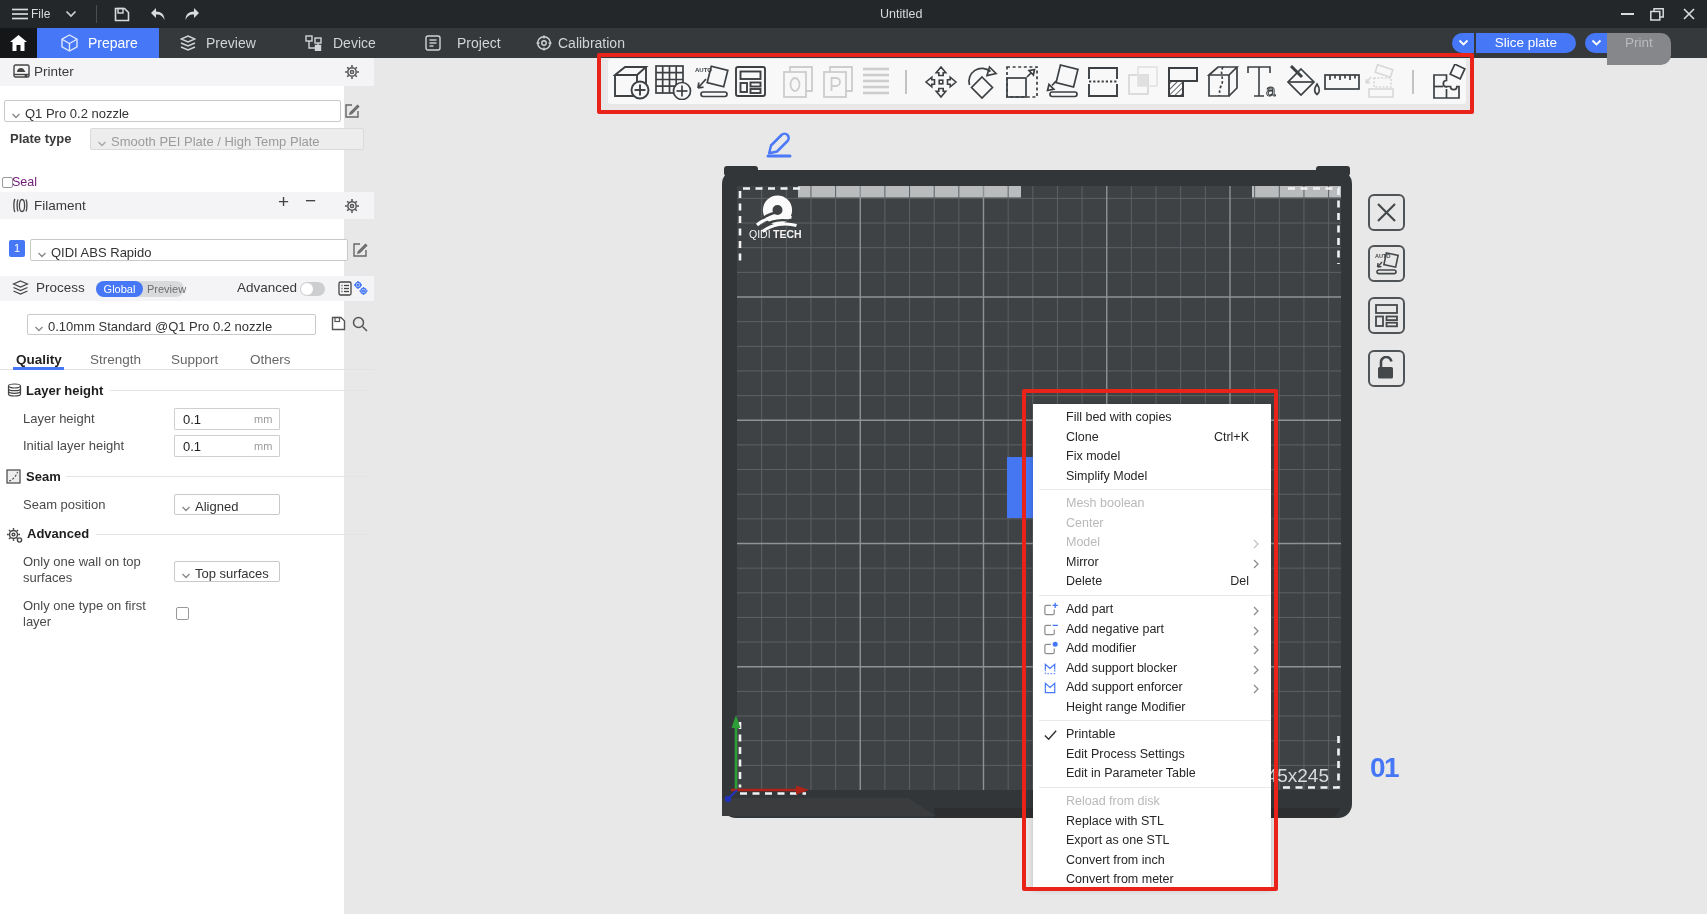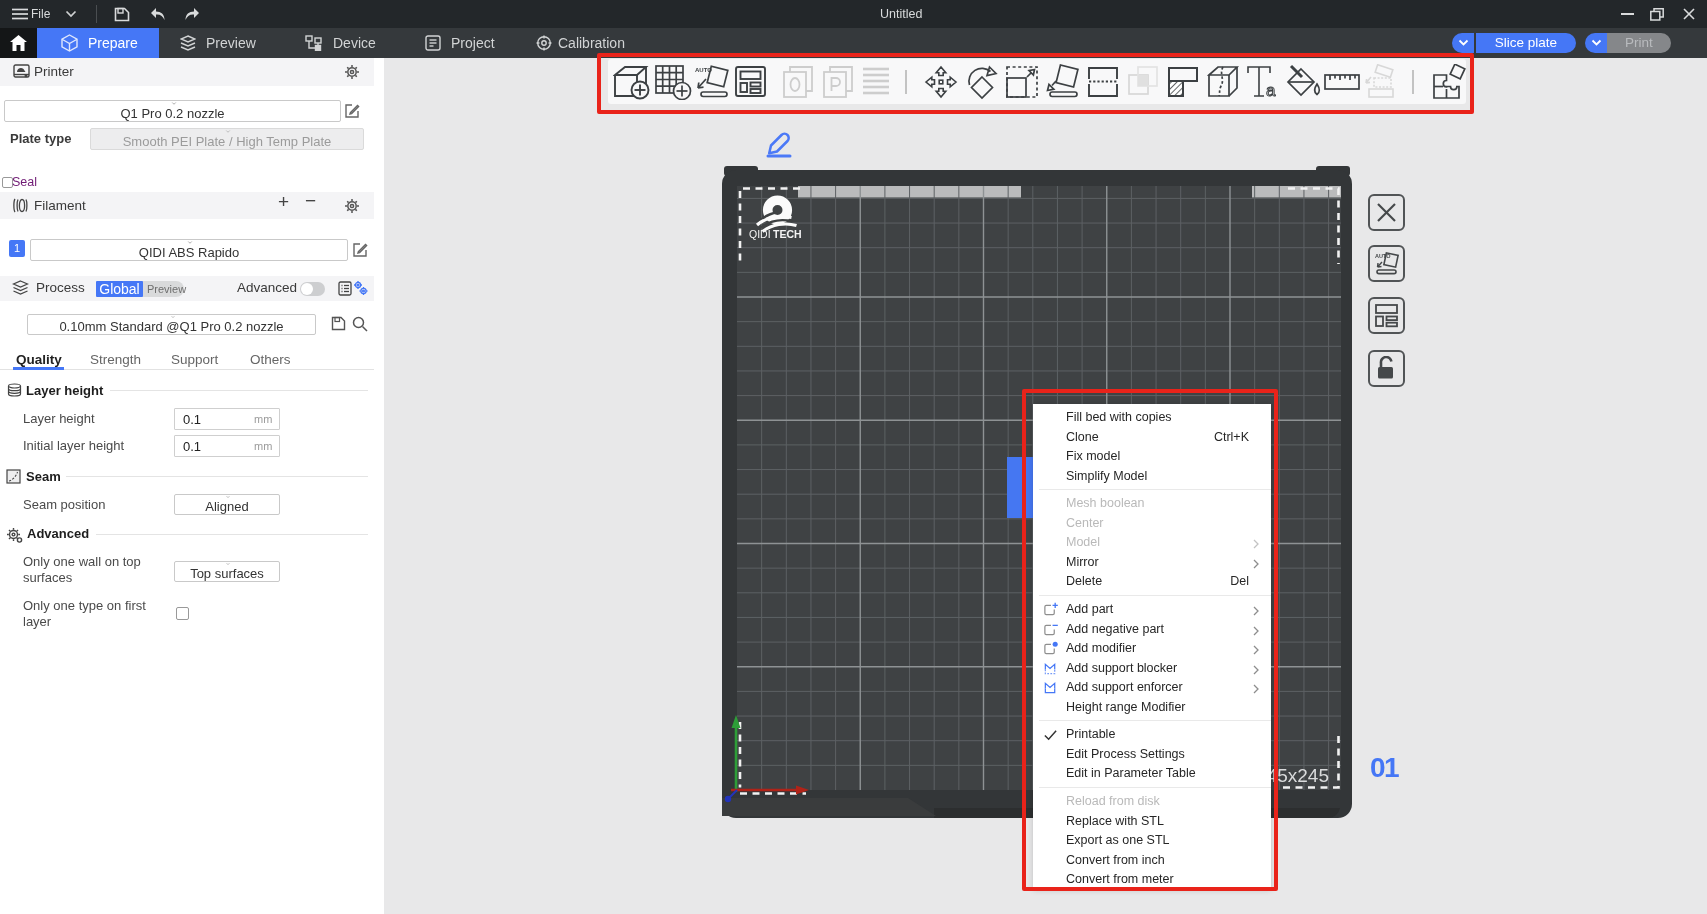--- a/index.html
+++ b/index.html
@@ -11,24 +11,24 @@
 #titlebar { left:0; top:0; width:1707px; height:28px; background:#23272a;padding-left:18px; }
 #titlebar .txt { color:#d9dbdc; font-size:12px; }
 
 
 #tabbar { left:0; top:28px; width:1707px; height:30px; background:#35393c; }
 #homebtn { left:0; top:0; width:37px; height:30px; background:#141617; }
 .tab { position:absolute; top:0; height:30px; display:flex; align-items:center; color:#d2d4d5; font-size:14px; }
 #tab-prepare { left:37px; width:122px; background:#4577f6; color:#fff; }
 
 
-#sidebar { left:0; top:58px; width:384px; height:856px; background:#ffffff; }
+#sidebar { left:0; top:58px; width:344px; height:856px; background:#ffffff; }
 .band { position:absolute; left:0; width:374px; background:#f4f4f6; }
 .bandtitle { font-size:13.5px; color:#3a3a3a; }
-.sel { position:absolute; background:#fff; border:1px solid #c9c9c9; border-radius:2px; font-size:13px; color:#333; display:flex; align-items:center;flex-direction:column; }
+.sel { position:absolute; background:#fff; border:1px solid #c9c9c9; border-radius:2px; font-size:13px; color:#333; display:flex; align-items:flex-end; }
 .chev { display:inline-block; width:10px; height:10px; margin:0 4px 0 6px; }
 .lbl { position:absolute; font-size:13px; color:#4a4a4a; }
 .inp { position:absolute; background:#fff; border:1px solid #cfcfcf; border-radius:1px; font-size:13px; color:#222; }
 .unit { position:absolute; font-size:11px; color:#9b9b9b; }
 .sechead { position:absolute; font-size:13px; font-weight:bold; color:#1d1d1d; }
 .dotline { position:absolute; height:1px; background:#e4e4e4; }
 #toolbar { left:608px; top:59px; width:858px; height:45px; background:#f8f8f9; border-radius:3px; }
 .ticon { position:absolute; top:64px; }
 
 
@@ -125,21 +125,21 @@
   </div>
   <div class="tab" style="left:425px">
     <svg width="16" height="16" viewBox="0 0 16 16">
         <g stroke="#d2d4d5" stroke-width="1.4" fill="none">
           <rect x="1" y="1" width="14" height="14" rx="2"></rect>
           <line x1="4.5" y1="5" x2="11.5" y2="5"></line>
           <line x1="4.5" y1="8" x2="11.5" y2="8"></line>
           <line x1="4.5" y1="11" x2="8.5" y2="11"></line>
         </g>
       </svg>
-    <span style="margin-left:10px">Project</span>
+    <span style="margin-left:16px">Project</span>
   </div>
   <div class="tab" style="left:536px">
     <svg width="16" height="16" viewBox="0 0 16 16">
         <g stroke="#d2d4d5" stroke-width="1.4" fill="none">
           <circle cx="8" cy="8" r="6.3"></circle>
           <circle cx="8" cy="8" r="2.2"></circle>
           <line x1="8" y1="0.5" x2="8" y2="3.5"></line>
           <line x1="8" y1="12.5" x2="8" y2="15.5"></line>
           <line x1="0.5" y1="8" x2="3.5" y2="8"></line>
           <line x1="12.5" y1="8" x2="15.5" y2="8"></line>
@@ -152,21 +152,21 @@
     <svg style="position:absolute;left:6px;top:6px" width="11" height="8" viewBox="0 0 11 8">
         <path d="M1.5 1.5 L5.5 5.5 L9.5 1.5" stroke="#fff" stroke-width="1.8" fill="none"></path>
       </svg>
   </div>
   <div class="abs" style="left:1476px;top:5px;width:100px;height:20px;border-radius:0 10px 10px 0;background:#4577f6;color:#fff;font-size:13.5px;text-align:center;line-height:20px">Slice plate</div>
   <div class="abs" style="left:1585px;top:5px;width:22px;height:20px;border-radius:10px 0 0 10px;background:#4577f6">
     <svg style="position:absolute;left:6px;top:6px" width="11" height="8" viewBox="0 0 11 8">
         <path d="M1.5 1.5 L5.5 5.5 L9.5 1.5" stroke="#fff" stroke-width="1.8" fill="none"></path>
       </svg>
   </div>
-  <div class="abs" style="left:1607px;top:5px;width:64px;height:20px;border-radius:0 10px 10px 0;background:#85878a;color:#b9bbbe;font-size:13.5px;text-align:center;line-height:20px">Print</div>
+  <div class="abs" style="left:1607px;top:5px;width:64px;height:32px;border-radius:0 10px 10px 0;background:#85878a;color:#b9bbbe;font-size:13.5px;text-align:center;line-height:20px">Print</div>
 </div>
 
 <div id="sidebar" class="abs">
 
   <div class="band" style="top:0;height:28px"></div>
   <svg class="abs" style="left:13px;top:6px" width="17" height="16" viewBox="0 0 17 16">
       <g stroke="#444" stroke-width="1.4" fill="none">
         <rect x="1" y="1" width="15" height="12" rx="1.5"></rect>
         <path d="M1 10.5 H16"></path>
         <circle cx="13" cy="11.8" r="0.8" fill="#444"></circle>
@@ -261,21 +261,21 @@
   <div class="band" style="top:218px;height:25px"></div>
   <svg class="abs" style="left:12px;top:222px" width="17" height="16" viewBox="0 0 17 16">
       <g stroke="#444" stroke-width="1.3" fill="none">
         <path d="M8.5 1 L15.5 4 L8.5 7 L1.5 4 Z"></path>
         <path d="M1.5 7.5 L8.5 10.5 L15.5 7.5"></path>
         <path d="M1.5 11 L8.5 14 L15.5 11"></path>
       </g>
     </svg>
   <span class="abs bandtitle" style="left:36px;top:222px">Process</span>
   <div class="abs" style="left:96px;top:223px;width:88px;height:16px;background:#d9dadb;border-radius:8px"></div>
-  <div class="abs" style="left:96px;top:223px;width:47px;height:16px;background:#4577f6;border-radius:1px;color:#fff;font-size:14px;text-align:center;line-height:16px">Global</div>
+  <div class="abs" style="left:96px;top:223px;width:47px;height:16px;background:#4577f6;border-radius:8px;color:#fff;font-size:11px;text-align:center;line-height:16px">Global</div>
   <span class="abs" style="left:147px;top:225px;font-size:11px;color:#6e6e6e">Preview</span>
   <span class="abs" style="left:237px;top:222px;font-size:13.5px;color:#3a3a3a">Advanced</span>
   <div class="abs" style="left:300px;top:224px;width:25px;height:14px;background:#cdced0;border-radius:7px"></div>
   <div class="abs" style="left:301px;top:225px;width:12px;height:12px;background:#fff;border-radius:6px"></div>
   <svg class="abs" style="left:338px;top:223px" width="14" height="15" viewBox="0 0 14 15">
       <g stroke="#444" stroke-width="1.3" fill="none">
         <rect x="1" y="1" width="12" height="13" rx="1.5"></rect>
         <line x1="3.5" y1="4.5" x2="4.5" y2="4.5"></line>
         <line x1="6" y1="4.5" x2="11" y2="4.5"></line>
         <line x1="3.5" y1="7.5" x2="4.5" y2="7.5"></line>

